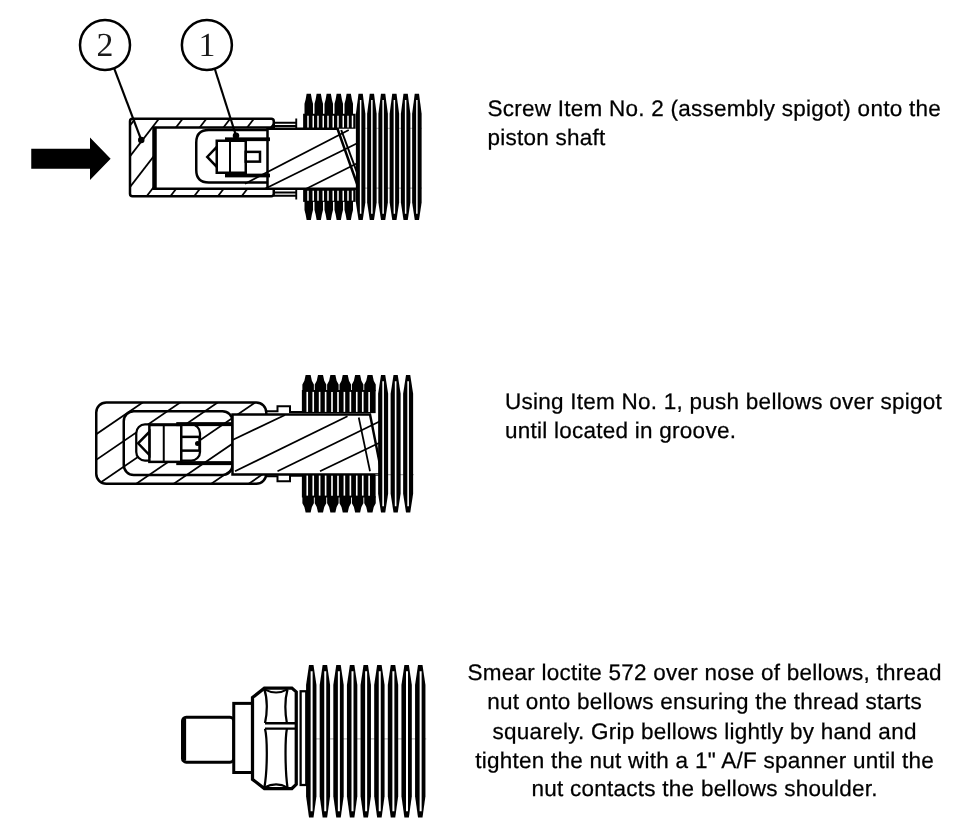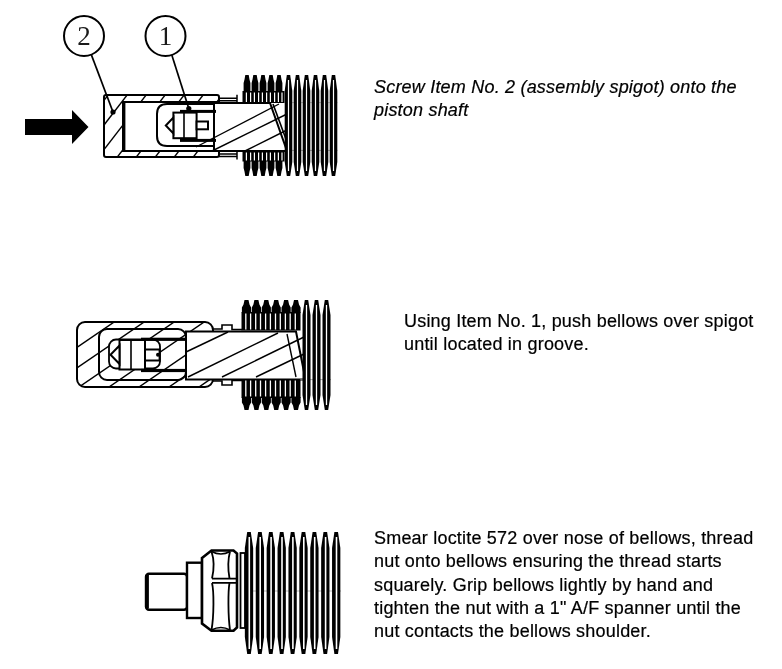--- a/index.html
+++ b/index.html
@@ -274,15 +274,15 @@
         <polygon points="-1.8,532 1.8,532 4.15,548 4.15,637 1.8,654 -1.8,654 -4.15,637 -4.15,548" fill="#000"></polygon>
         <line x1="0.3" y1="537" x2="0.3" y2="649" stroke="#fff" stroke-width="1.6"></line>
       </g>
 <g transform="translate(336.2,0)">
         <polygon points="-1.8,532 1.8,532 4.15,548 4.15,637 1.8,654 -1.8,654 -4.15,637 -4.15,548" fill="#000"></polygon>
         <line x1="0.3" y1="537" x2="0.3" y2="649" stroke="#fff" stroke-width="1.6"></line>
       </g>
 </g>
 </svg>
 
-<div class="txt" style="left:374px;top:76px;font-style:italic;">Screw Item No. 2 (assembly spigot) onto the<br>piston shaft</div>
+<div class="txt" style="left:390px;top:76px;">Screw Item No. 2 (assembly spigot) onto the<br>piston shaft</div>
 <div class="txt" style="left:374px;top:310.2px;margin-left:30px;">Using Item No. 1, push bellows over spigot<br>until located in groove.</div>
-<div class="txt" style="left:374px;top:527.1px;">Smear loctite 572 over nose of bellows, thread<br>nut onto bellows ensuring the thread starts<br>squarely. Grip bellows lightly by hand and<br>tighten the nut with a 1" A/F spanner until the<br>nut contacts the bellows shoulder.</div>
+<div class="txt" style="left:374px;top:527.1px;text-align:center;">Smear loctite 572 over nose of bellows, thread<br>nut onto bellows ensuring the thread starts<br>squarely. Grip bellows lightly by hand and<br>tighten the nut with a 1" A/F spanner until the<br>nut contacts the bellows shoulder.</div>
 
 </body></html>

